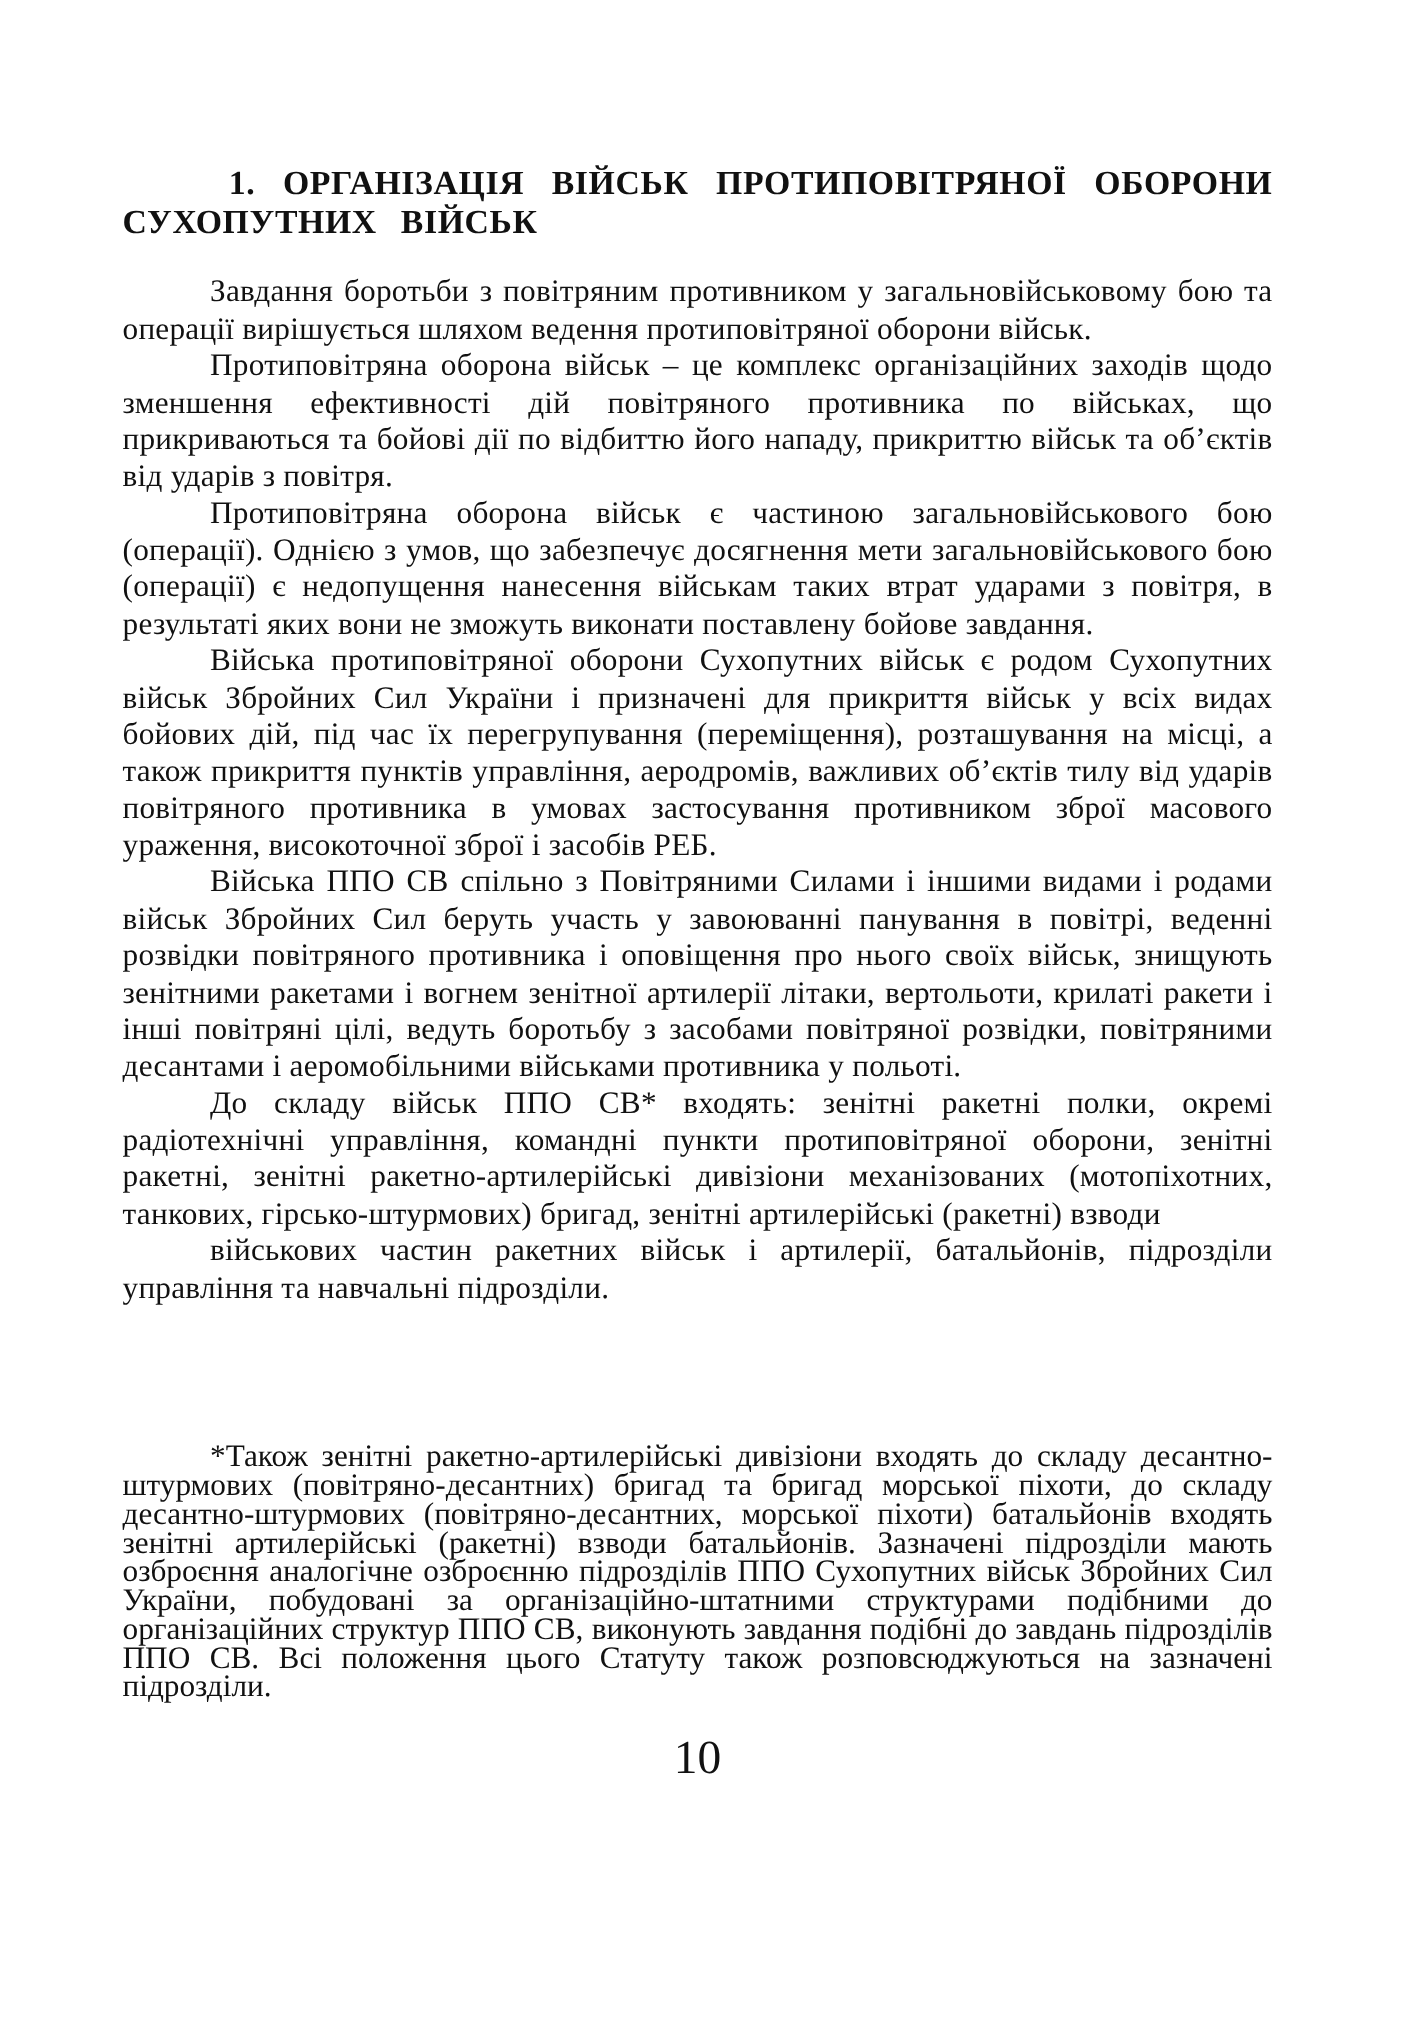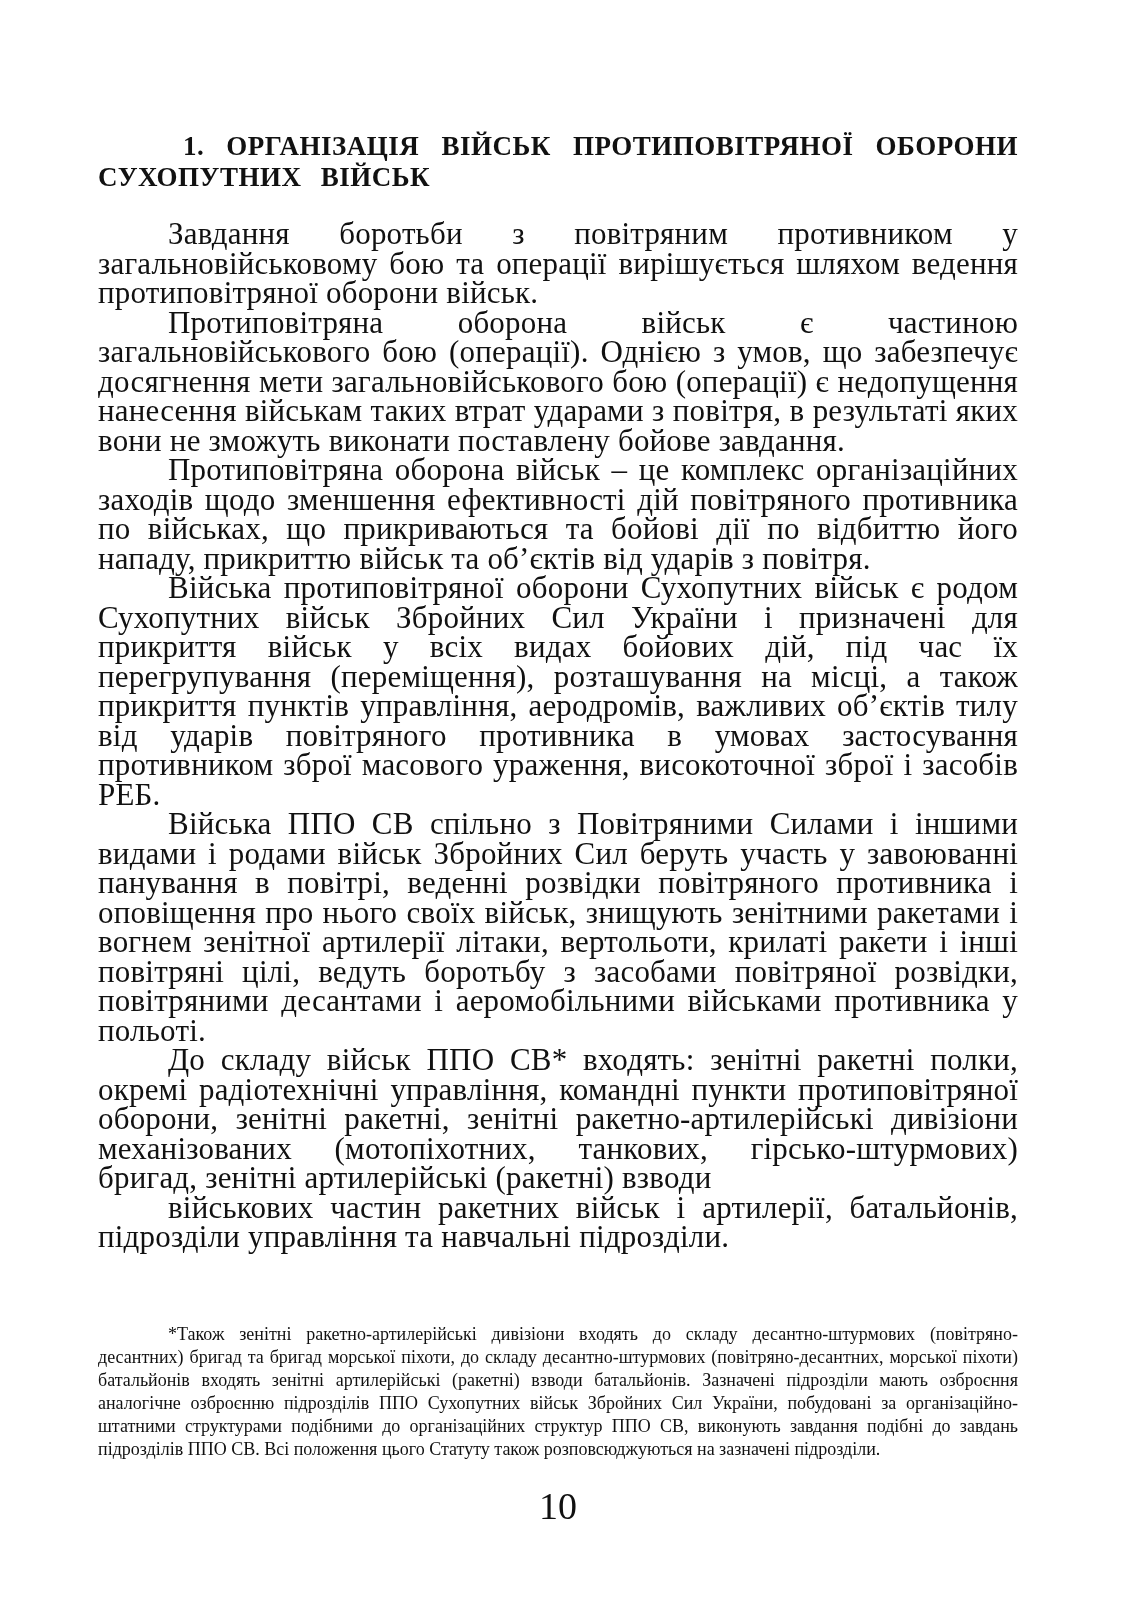--- a/index.html
+++ b/index.html
@@ -26,50 +26,50 @@
     text-align: justify;
     text-indent: 85px;
     letter-spacing: 0.5px;
     word-spacing: 12px;
   }
   .body-text {
     margin: 0;
   }
   .body-text p {
     margin: 0;
-    font-size: 31px;
+    font-size: 25px;
     line-height: 29.5px;
     text-align: justify;
     text-indent: 70px;
     letter-spacing: 0.2px;
   }
   .footnote {
-    margin-top: 71px;
-    font-size: 18px;
+    margin-top: 109px;
+    font-size: 25px;
     line-height: 23px;
     text-align: justify;
     text-indent: 70px;
   }
   .page-number {
     margin-top: 28px;
     font-size: 38px;
     line-height: 34px;
     text-align: center;
   }
 </style>
 </head>
 <body>
 
 <div class="page">
   <h1 class="heading">1. ОРГАНІЗАЦІЯ ВІЙСЬК ПРОТИПОВІТРЯНОЇ ОБОРОНИ СУХОПУТНИХ ВІЙСЬК</h1>
 
   <div class="body-text">
       <p>Завдання боротьби з повітряним противником у загальновійськовому бою та операції вирішується шляхом ведення протиповітряної оборони військ.</p>
+      <p>Протиповітряна оборона військ – це комплекс організаційних заходів щодо зменшення ефективності дій повітряного противника по військах, що прикриваються та бойові дії по відбиттю його нападу, прикриттю військ та об’єктів від ударів з повітря.</p>
       <p>Протиповітряна оборона військ є частиною загальновійськового бою (операції). Однією з умов, що забезпечує досягнення мети загальновійськового бою (операції) є недопущення нанесення військам таких втрат ударами з повітря, в результаті яких вони не зможуть виконати поставлену бойове завдання.</p>
-      <p>Протиповітряна оборона військ – це комплекс організаційних заходів щодо зменшення ефективності дій повітряного противника по військах, що прикриваються та бойові дії по відбиттю його нападу, прикриттю військ та об’єктів від ударів з повітря.</p>
       <p>Війська протиповітряної оборони Сухопутних військ є родом Сухопутних військ Збройних Сил України і призначені для прикриття військ у всіх видах бойових дій, під час їх перегрупування (переміщення), розташування на місці, а також прикриття пунктів управління, аеродромів, важливих об’єктів тилу від ударів повітряного противника в умовах застосування противником зброї масового ураження, високоточної зброї і засобів РЕБ.</p>
       <p>Війська ППО СВ спільно з Повітряними Силами і іншими видами і родами військ Збройних Сил беруть участь у завоюванні панування в повітрі, веденні розвідки повітряного противника і оповіщення про нього своїх військ, знищують зенітними ракетами і вогнем зенітної артилерії літаки, вертольоти, крилаті ракети і інші повітряні цілі, ведуть боротьбу з засобами повітряної розвідки, повітряними десантами і аеромобільними військами противника у польоті.</p>
       <p>До складу військ ППО СВ* входять: зенітні ракетні полки, окремі радіотехнічні управління, командні пункти протиповітряної оборони, зенітні ракетні, зенітні ракетно-артилерійські дивізіони механізованих (мотопіхотних, танкових, гірсько-штурмових) бригад, зенітні артилерійські (ракетні) взводи</p>
       <p>військових частин ракетних військ і артилерії, батальйонів, підрозділи управління та навчальні підрозділи.</p>
     </div>
 
   <div class="footnote">*Також зенітні ракетно-артилерійські дивізіони входять до складу десантно-штурмових (повітряно-десантних) бригад та бригад морської піхоти, до складу десантно-штурмових (повітряно-десантних, морської піхоти) батальйонів входять зенітні артилерійські (ракетні) взводи батальйонів. Зазначені підрозділи мають озброєння аналогічне озброєнню підрозділів ППО Сухопутних військ Збройних Сил України, побудовані за організаційно-штатними структурами подібними до організаційних структур ППО СВ, виконують завдання подібні до завдань підрозділів ППО СВ. Всі положення цього Статуту також розповсюджуються на зазначені підрозділи.</div>
 
   <div class="page-number">10</div>
 </div>

